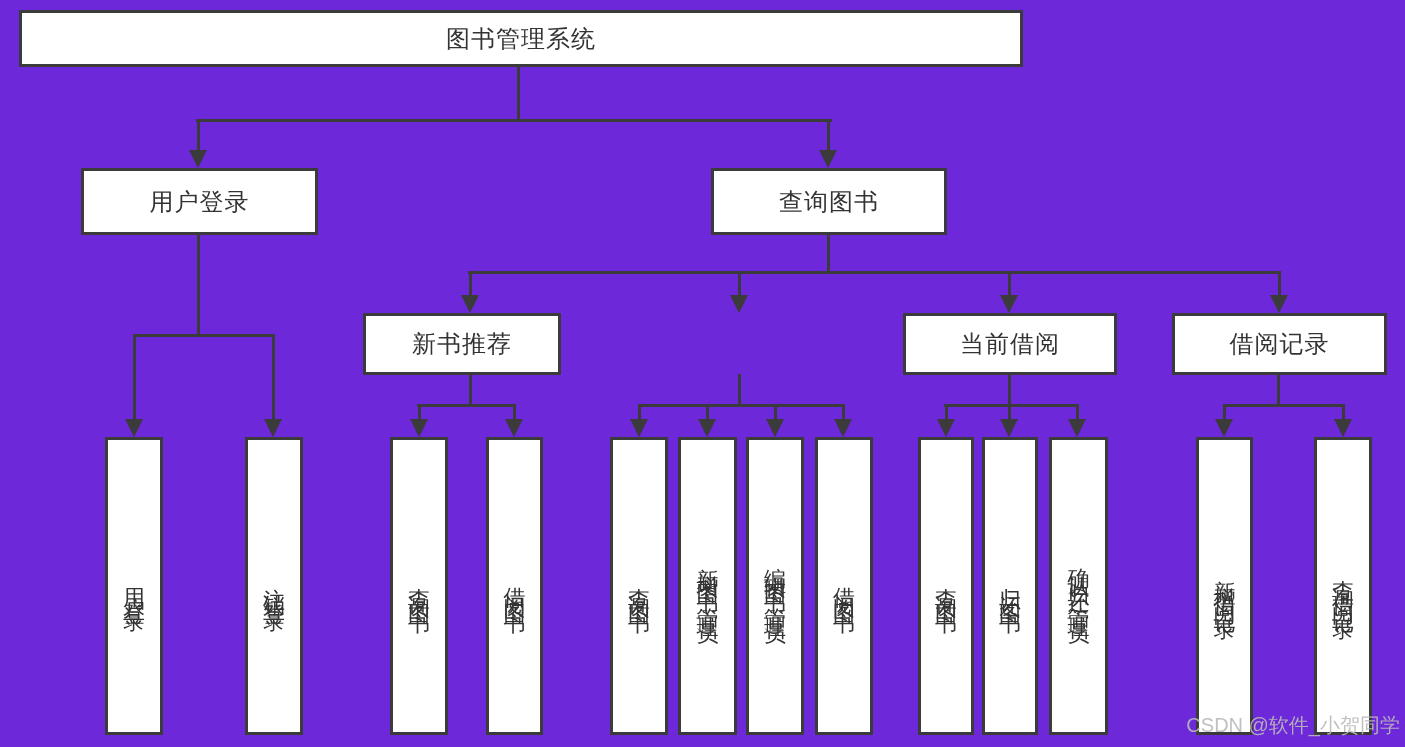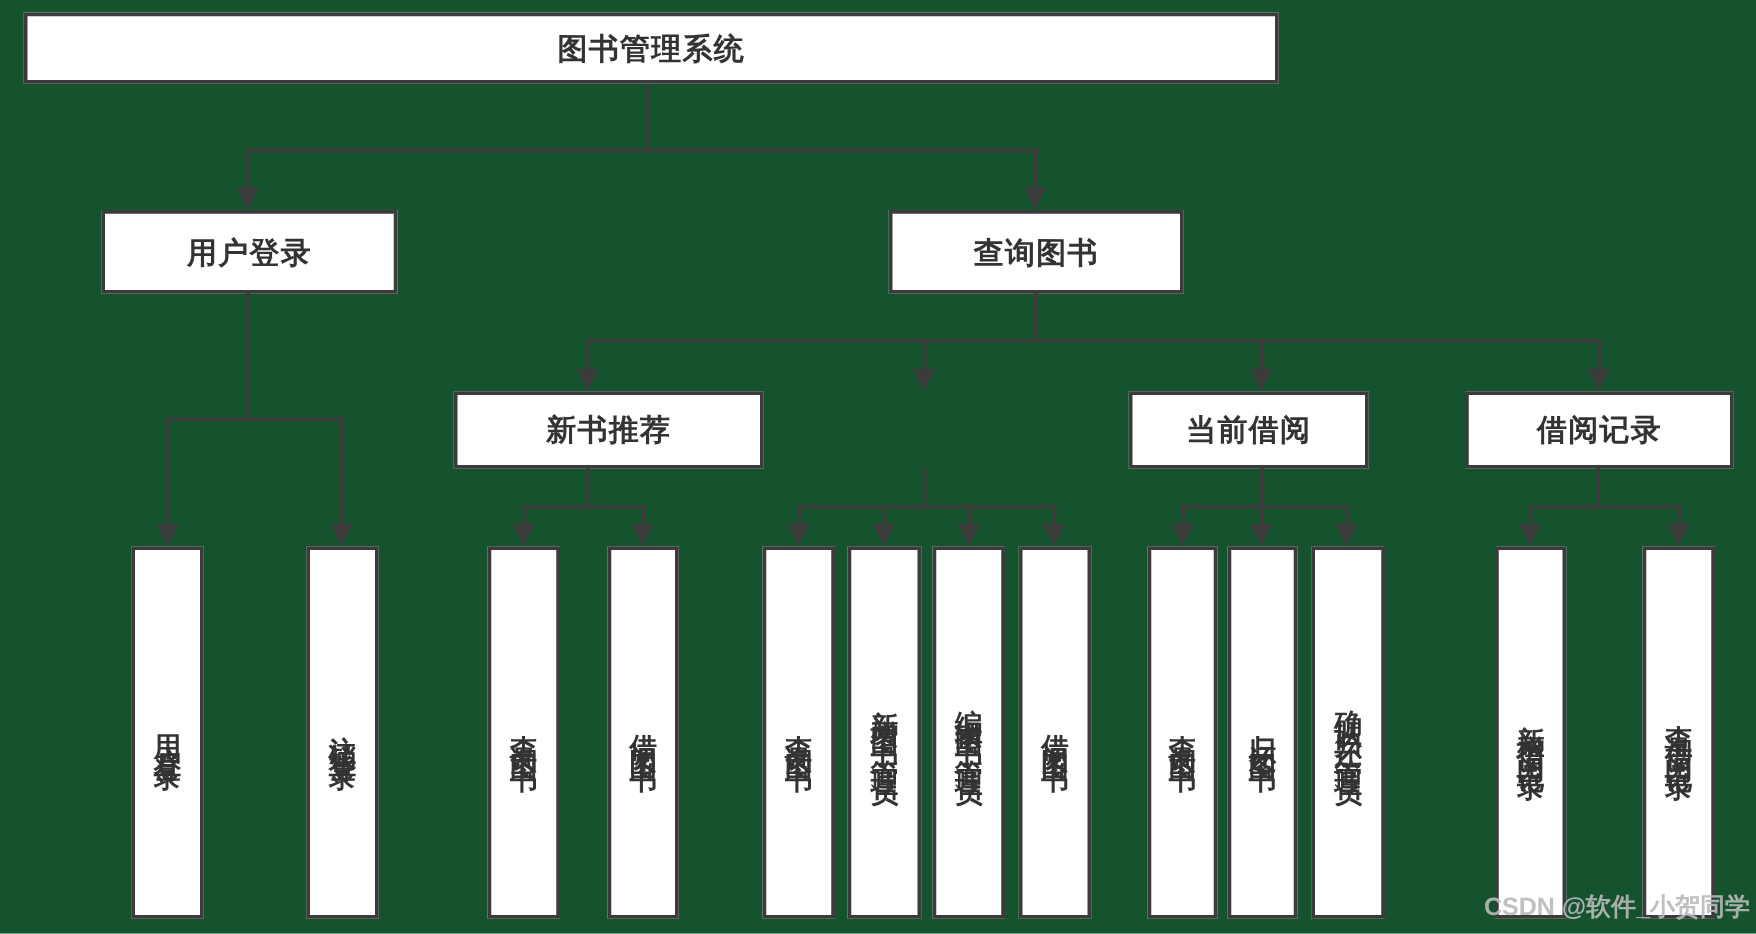--- a/index.html
+++ b/index.html
@@ -5,24 +5,23 @@
   html, body {
     margin: 0;
     padding: 0;
     background: #ffffff;
     font-family: "Liberation Sans", sans-serif;
   }
   #canvas {
     position: relative;
     width: 1405px;
     height: 747px;
-    background: #14532d;
+    background: #6d28d9;
     overflow: hidden;
     color: #333333;
-    font-weight: bold;
   }
   
   .box {
     position: absolute;
     box-sizing: border-box;
     border: 3px solid #3b3b3b;
     background: #ffffff;
     display: flex;
     align-items: center;
     justify-content: center;
@@ -81,24 +80,24 @@
     <span>图书管理系统</span>
   </div>
 
   <div class="box hbox" style="left:81px; top:168px; width:237px; height:67px;">
     <span>用户登录</span>
   </div>
   <div class="box hbox" style="left:711px; top:168px; width:236px; height:67px;">
     <span>查询图书</span>
   </div>
 
-  <div class="box hbox" style="left:363px; top:313px; width:248px; height:62px;">
+  <div class="box hbox" style="left:363px; top:313px; width:198px; height:62px;">
     <span>新书推荐</span>
   </div>
-  <div class="box hbox" style="left:903px; top:313px; width:192px; height:62px;">
+  <div class="box hbox" style="left:903px; top:313px; width:214px; height:62px;">
     <span>当前借阅</span>
   </div>
   <div class="box hbox" style="left:1172px; top:313px; width:215px; height:62px;">
     <span>借阅记录</span>
   </div>
 
   <div class="box leaf" style="left:105px; width:58px;">
     <span class="vtext">用户登录</span>
   </div>
   <div class="box leaf" style="left:245px; width:58px;">

